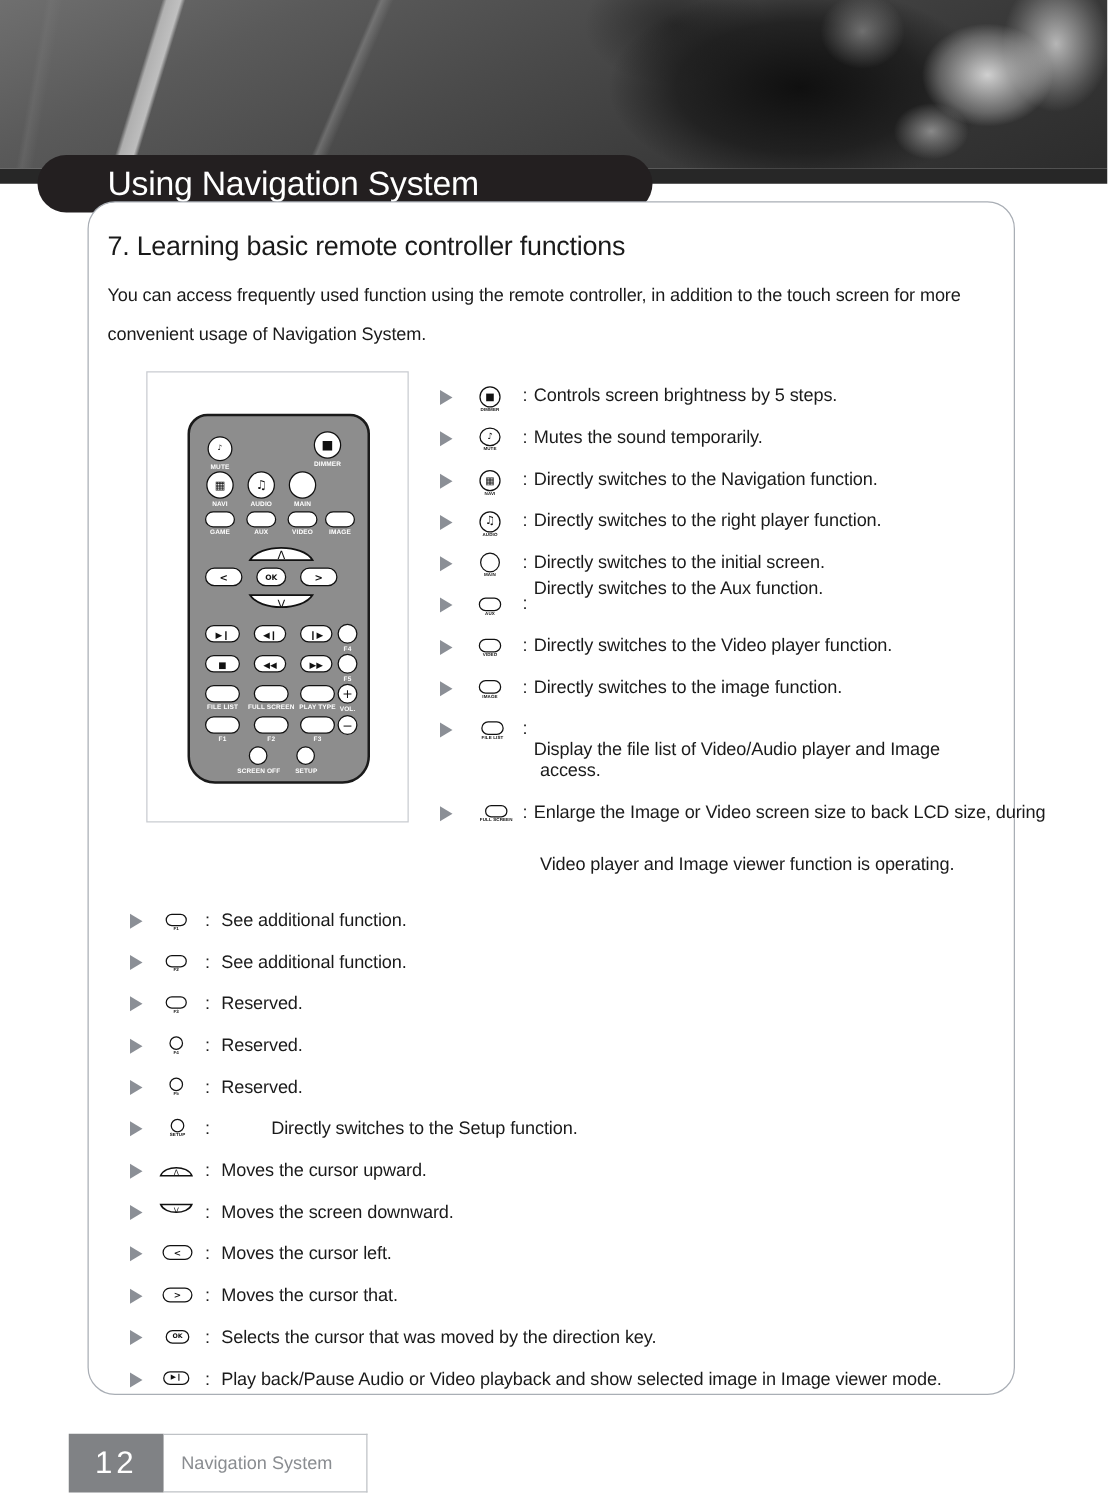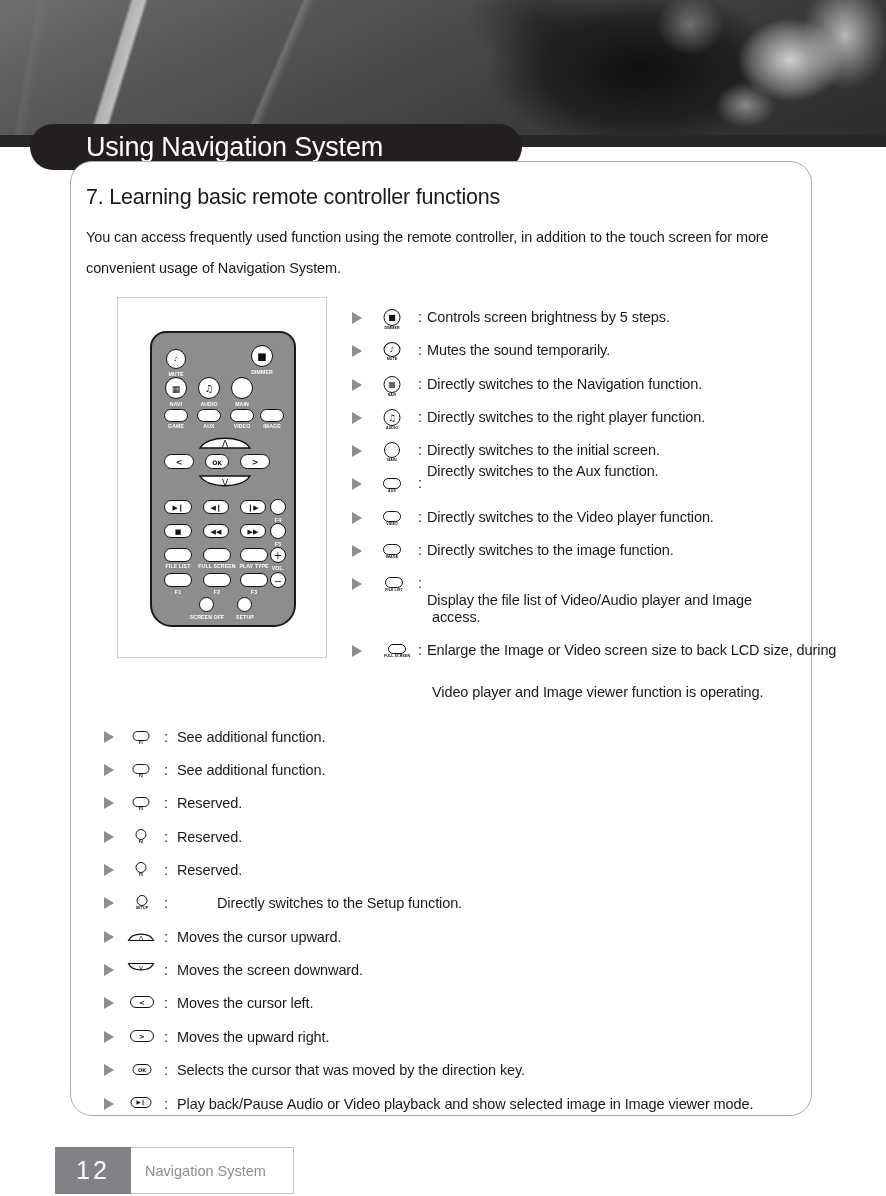--- a/index.html
+++ b/index.html
@@ -541,21 +541,21 @@
   </div>
   <div class="li-colon" style="left:164px;top:995px;">:</div>
   <div class="li-text" style="left:177px;top:995px;">Moves the cursor left.</div>
 
   <div class="arrow" style="left:104px;top:1031px;"></div>
   <div class="keyicon" style="left:129px;top:1030px;width:26px;height:14px;">
     <div class="shape" style="width:24px;height:12px;border-radius:6px;"></div>
     <div class="inner" style="top:6.5px;font-size:7px;font-weight:bold;">&gt;</div>
   </div>
   <div class="li-colon" style="left:164px;top:1029px;">:</div>
-  <div class="li-text" style="left:177px;top:1029px;">Moves the upward right.</div>
+  <div class="li-text" style="left:177px;top:1029px;">Moves the cursor that.</div>
 
   <div class="arrow" style="left:104px;top:1064px;"></div>
   <div class="keyicon" style="left:131px;top:1064px;width:22px;height:13px;">
     <div class="shape" style="width:19px;height:11px;border-radius:6px;"></div>
     <div class="inner" style="top:6px;font-size:5px;font-weight:bold;">OK</div>
   </div>
   <div class="li-colon" style="left:164px;top:1062px;">:</div>
   <div class="li-text" style="left:177px;top:1062px;">Selects the cursor that was moved by the direction key.</div>
 
   <div class="arrow" style="left:104px;top:1098px;"></div>

